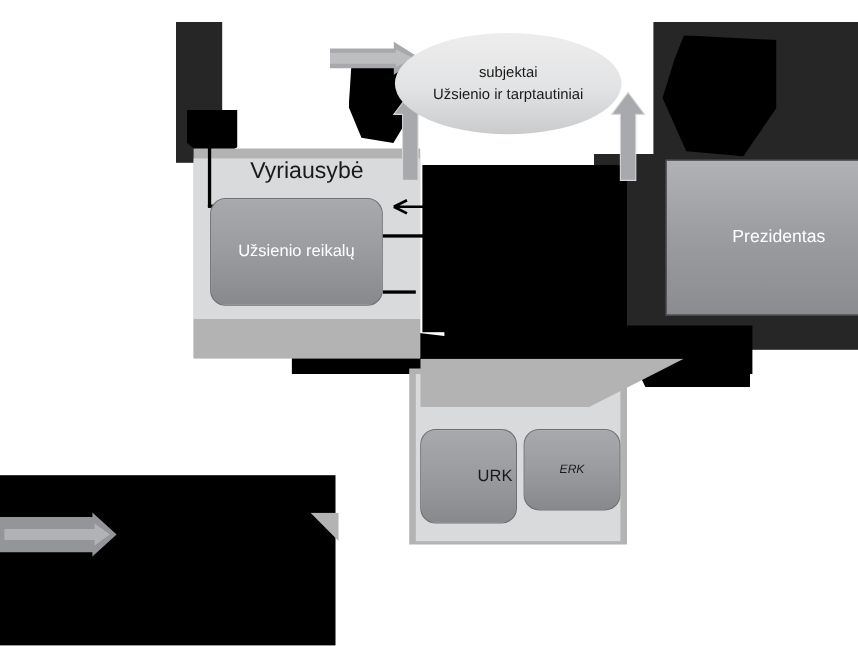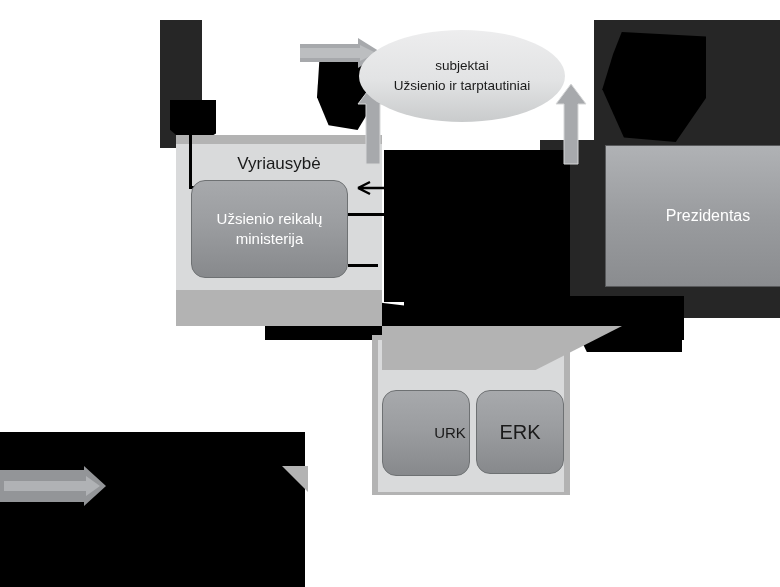--- a/index.html
+++ b/index.html
@@ -123,21 +123,21 @@
               clip-path:polygon(0% 0%,100% 0%,100% 100%,22% 100%);"></div>
 
   <div class="abs plate-black" style="left:0px;top:432px;width:305px;height:155px;"></div>
 
   <div class="abs plate-black" style="left:170px;top:100px;width:46px;height:48px;
               clip-path:polygon(0% 0%,100% 0%,100% 70%,46% 100%,0% 62%);"></div>
 
   <div class="abs panel-outer" style="left:176px;top:135px;width:206px;height:190px;"></div>
 
   <div class="abs panel-inner" style="left:176px;top:144px;width:206px;height:146px;">
-    <div class="panel-title" style="font-size:17px;padding-top:10px;">Vyriausybė</div>
+    <div class="panel-title" style="font-size:21px;">Vyriausybė</div>
   </div>
 
   <div class="abs line-v" style="left:189px;top:132px;height:56px;"></div>
   <div class="abs line-h" style="left:189px;top:186px;width:14px;"></div>
 
   <div class="abs line-h" style="left:348px;top:213px;width:44px;"></div>
   <div class="abs line-h" style="left:348px;top:264px;width:30px;"></div>
 
   <div class="abs" style="left:356px;top:178px;width:30px;height:20px;">
     <svg width="30" height="20" viewBox="0 0 30 20">
@@ -168,38 +168,37 @@
   <div class="abs node-ellipse-light" style="left:359px;top:30px;width:206px;height:92px;font-size:13.5px;">
     <div>
       <div>subjektai</div>
       <div>Užsienio ir tarptautiniai</div>
     </div>
   </div>
 
   <div class="abs node-round" style="left:191px;top:180px;width:157px;height:98px;font-size:15px;">
     <div>
       <div>Užsienio reikalų</div>
-      <div>ministerija</div>
     </div>
   </div>
 
   <div class="abs node-rect" style="left:568px;top:145px;width:206px;height:142px;font-size:16px;">
     <span>Prezidentas</span>
   </div>
 
   <div class="abs panel-outer" style="left:372px;top:335px;width:198px;height:160px;"></div>
   <div class="abs panel-inner" style="left:378px;top:340px;width:186px;height:152px;">
     <div class="panel-title" style="font-size:17px;padding-top:11px;">Seimas</div>
   </div>
 
   <div class="abs node-round dark-text" style="left:382px;top:390px;width:88px;height:86px;font-size:15px;padding-left:48px;">
     <span>URK</span>
   </div>
 
-  <div class="abs node-round dark-text" style="left:476px;top:390px;width:88px;height:84px;font-size:20px;">
+  <div class="abs node-round dark-text" style="left:476px;top:390px;width:88px;height:74px;font-size:11px;font-style:italic;">
     <span>ERK</span>
   </div>
 
   <div class="abs" style="left:-4px;top:466px;width:110px;height:40px;">
     <svg width="110" height="40" viewBox="0 0 110 40">
       <path d="M0 4 L88 4 L88 0 L110 20 L88 40 L88 36 L0 36 Z" fill="#939598"></path>
       <path d="M8 15 L90 15 L90 10 L104 20 L90 30 L90 25 L8 25 Z" fill="#b0b2b5"></path>
     </svg>
   </div>
 

